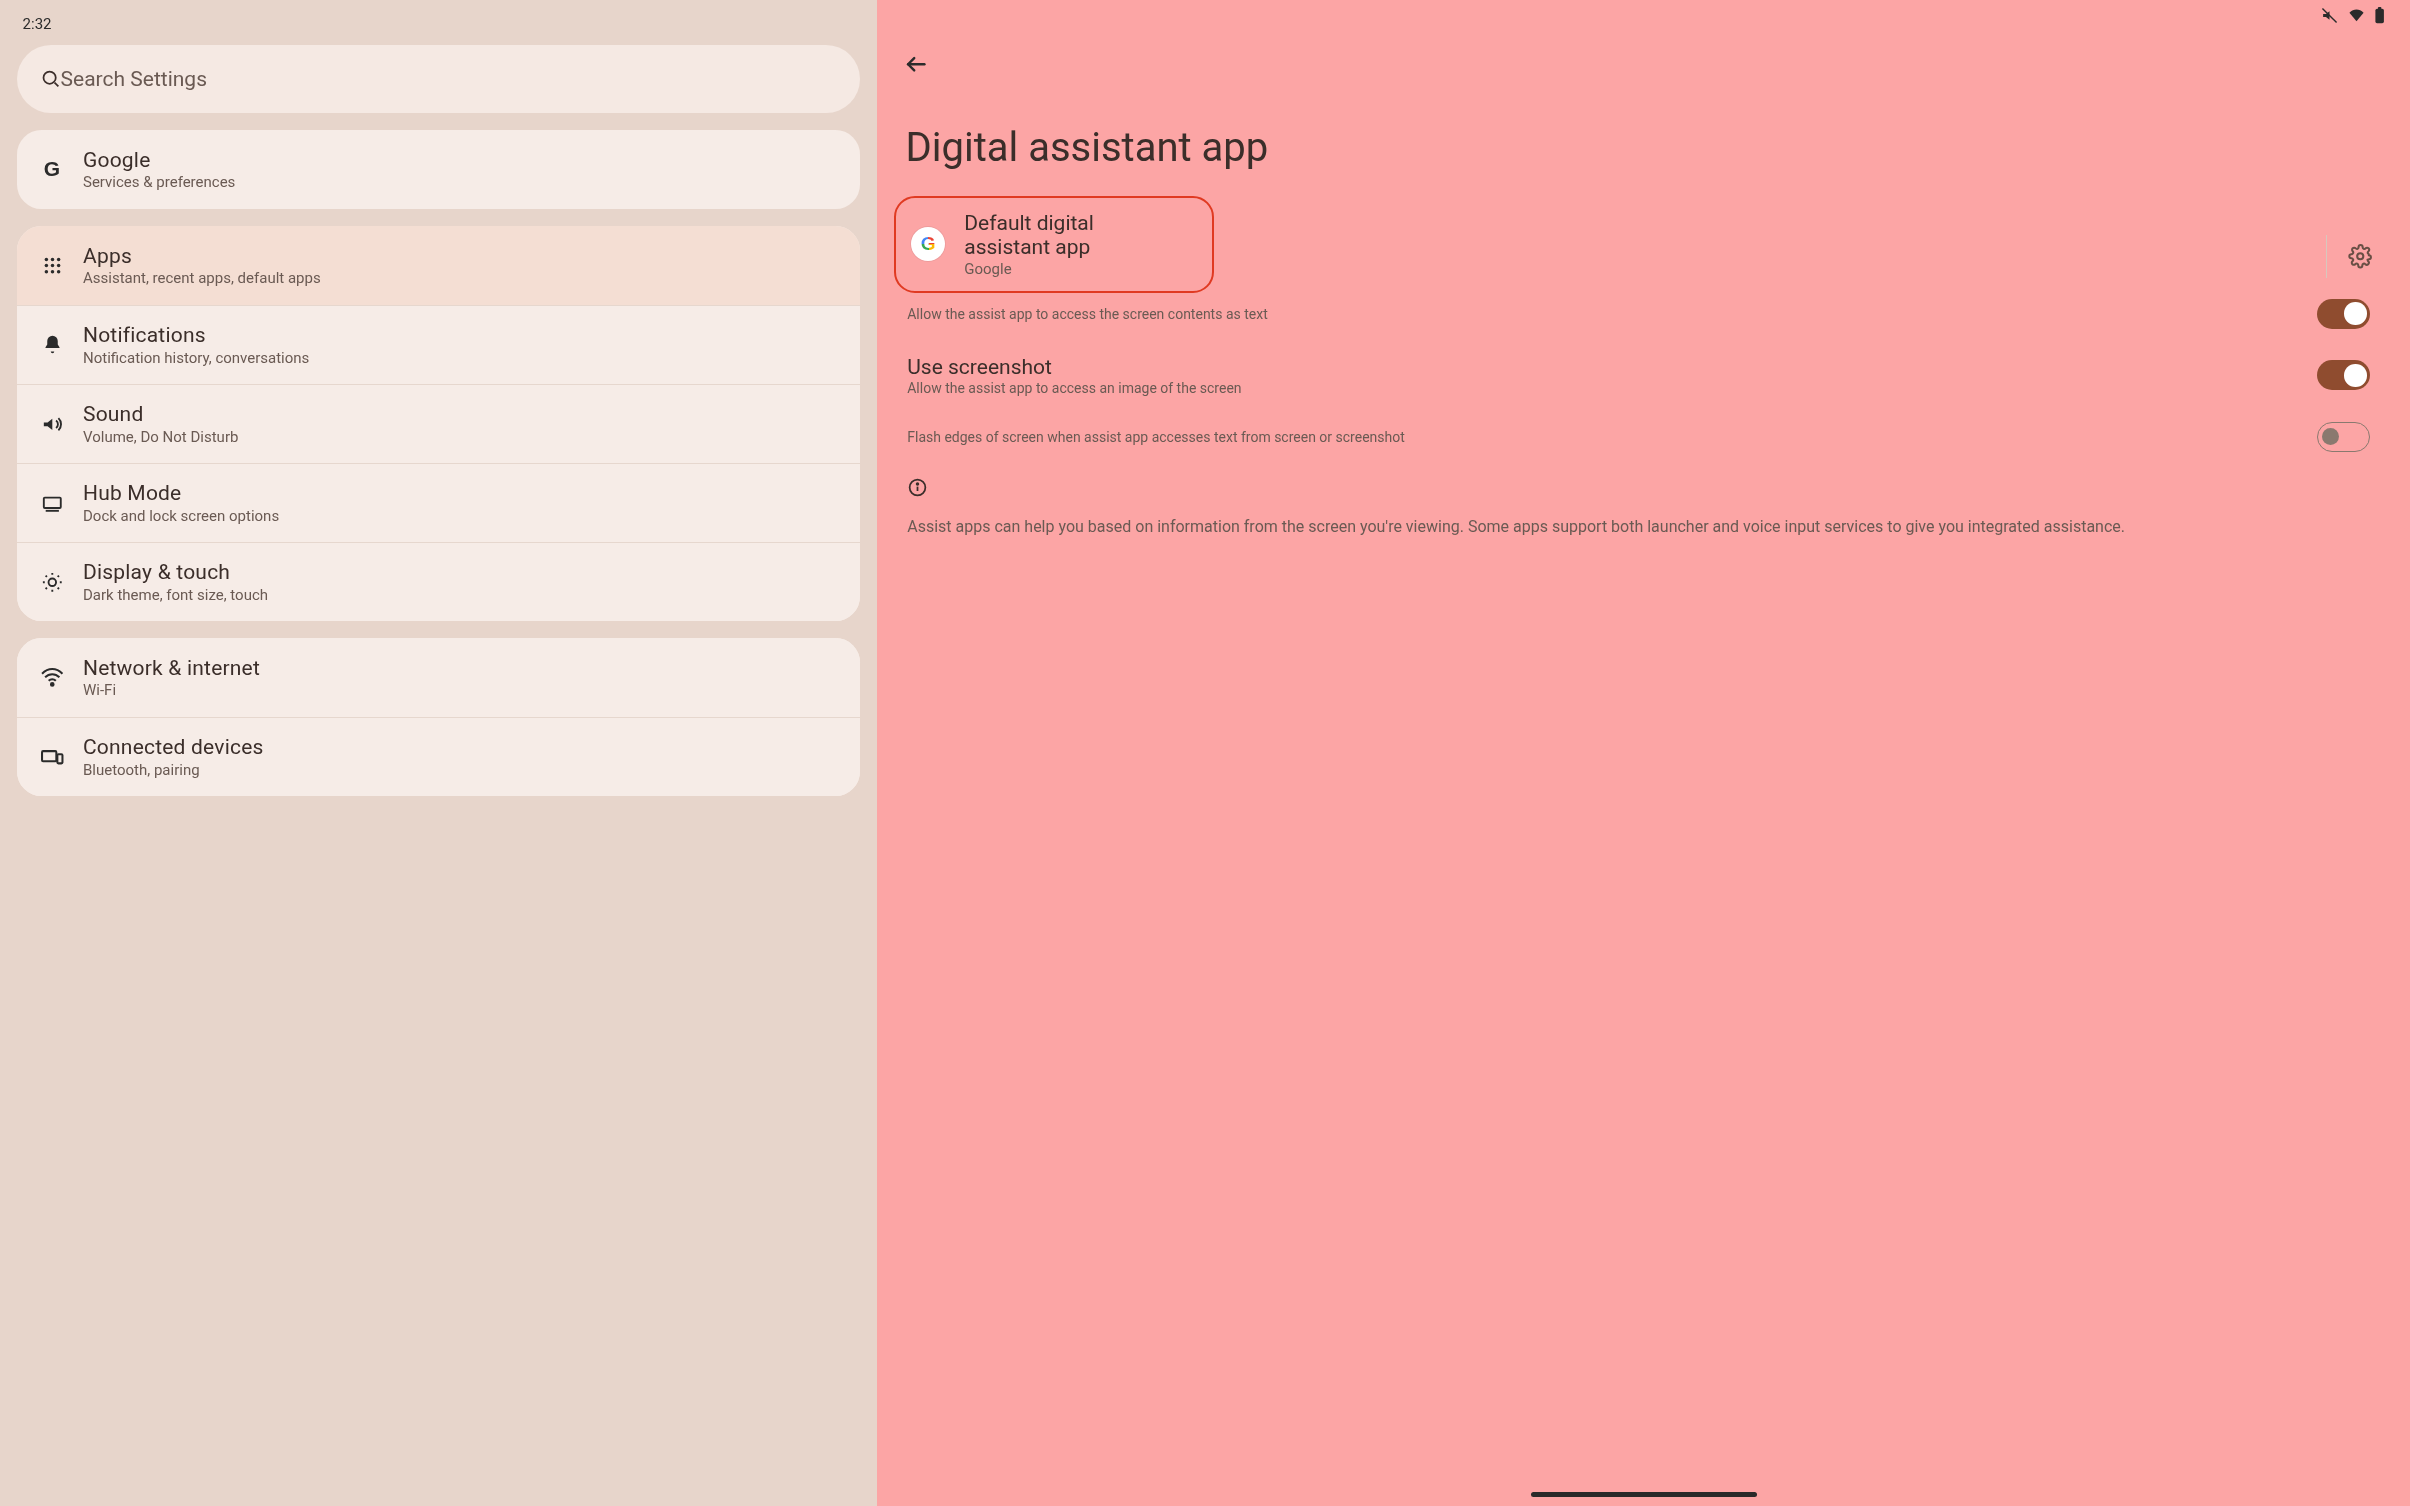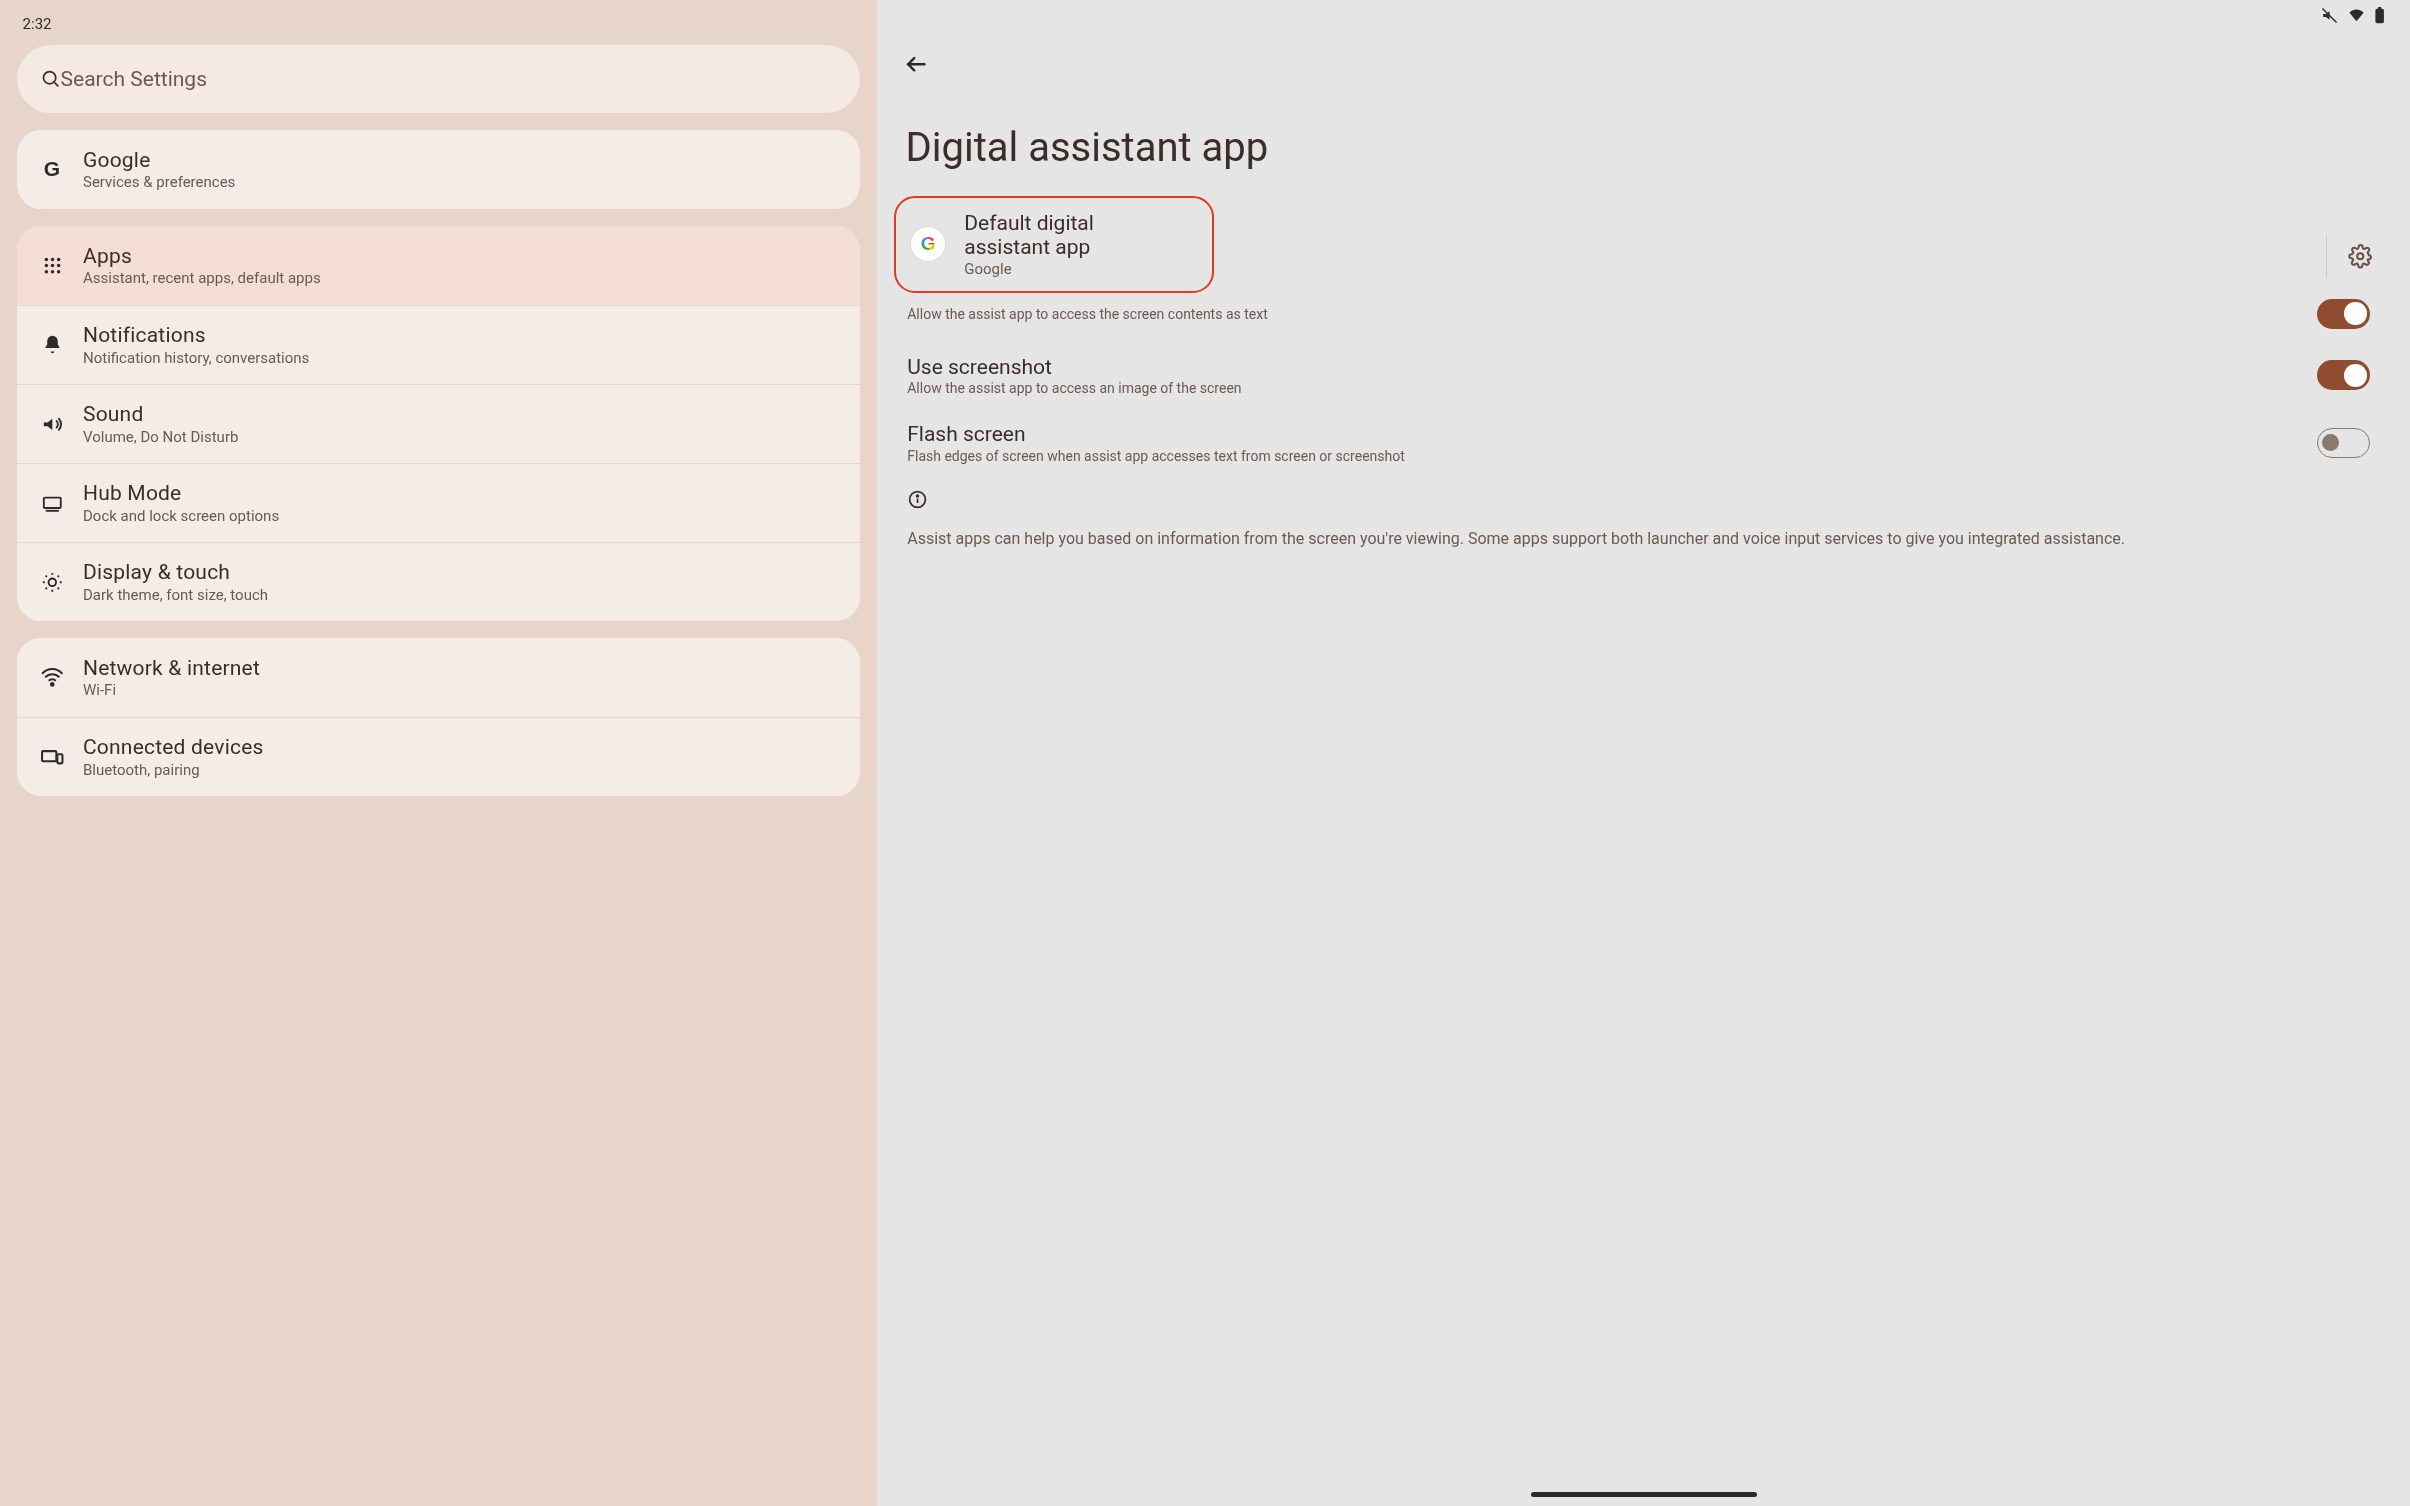--- a/index.html
+++ b/index.html
@@ -75,21 +75,21 @@
     color: #3b2e2a;
   }
   .settings-text { display: flex; flex-direction: column; gap: 1.9px; }
   .settings-title { font-size: 21px; letter-spacing: 0.2px; }
   .settings-subtitle { font-size: 15px; color: #6a5a53; }
 
   
   .main {
     flex: 1;
     height: 100%;
-    background: #e5e5e5;
+    background: #fca5a5;
     padding: 0 22.6px 0 17px;
     position: relative;
     overflow: hidden;
   }
   .status-right {
     height: 30px;
     display: flex;
     justify-content: flex-end;
     align-items: center;
     gap: 9.4px;
@@ -426,21 +426,20 @@
           <span class="tog-title">Use screenshot</span>
           <span class="tog-sub">Allow the assist app to access an image of the screen</span>
         </div>
         <div class="switch on">
             <div class="knob"></div>
           </div>
       </div>
 
       <div class="toggle-row">
         <div class="text">
-          <span class="tog-title">Flash screen</span>
           <span class="tog-sub">Flash edges of screen when assist app accesses text from screen or screenshot</span>
         </div>
         <div class="switch off">
             <div class="knob"></div>
           </div>
       </div>
 
       <div class="info-row">
         <svg width="21" height="21" viewBox="0 0 24 24" fill="none" stroke="#3b2e2a" stroke-width="2">
           <circle cx="12" cy="12" r="9"></circle>

